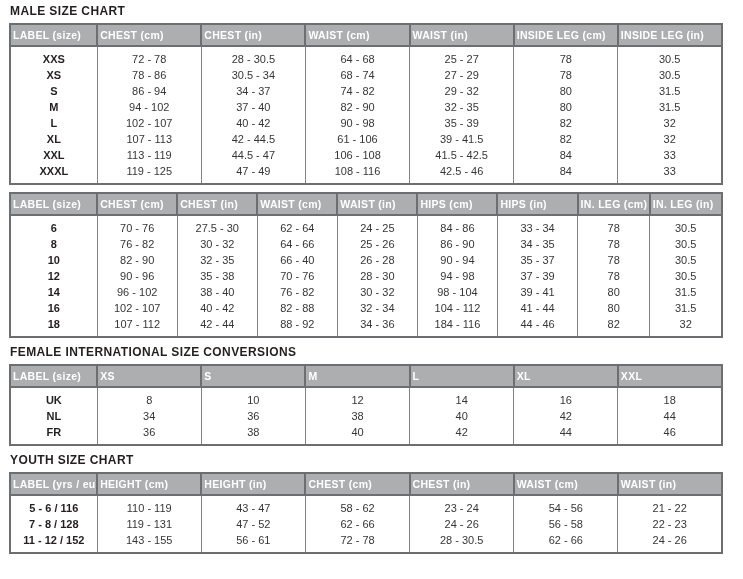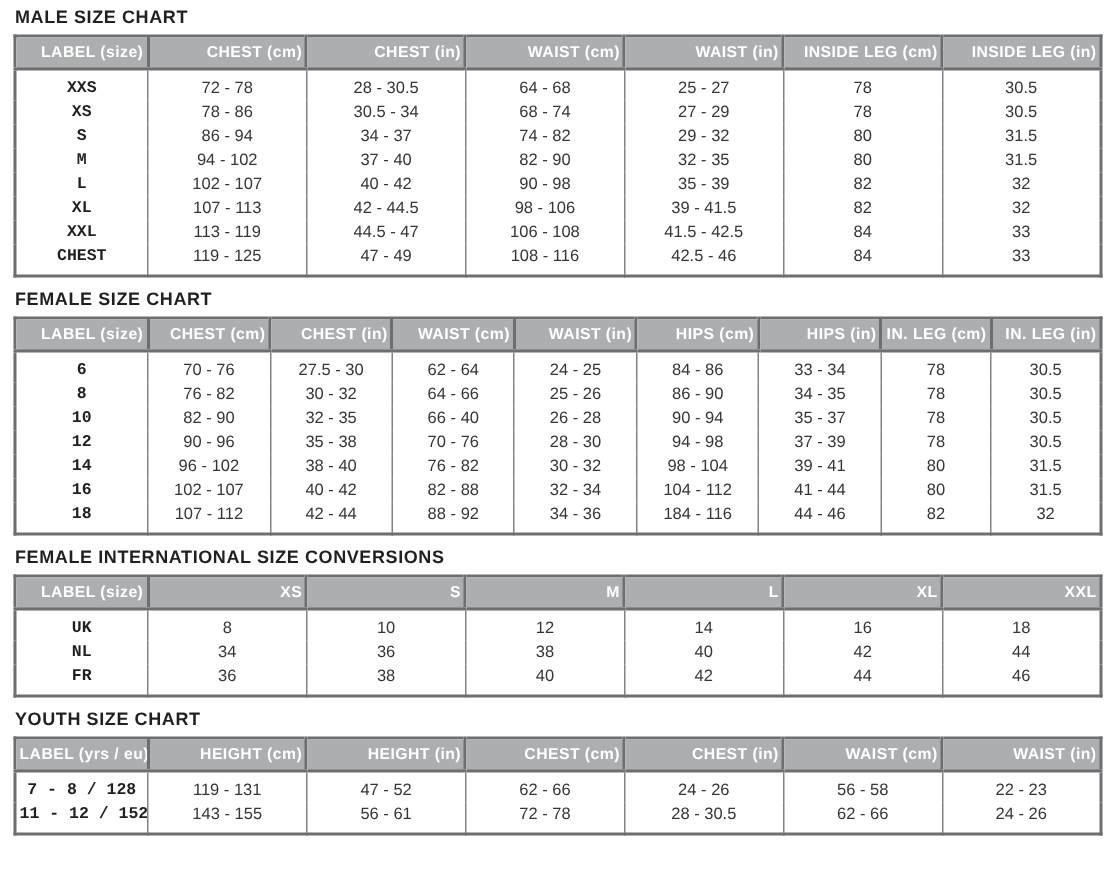--- a/index.html
+++ b/index.html
@@ -6,21 +6,21 @@
     margin: 0;
     padding: 0;
     background: #ffffff;
     font-family: "Liberation Sans", "DejaVu Sans", sans-serif;
     color: #231f20;
   }
   .page {
     width: 743px;
     height: 579px;
     box-sizing: border-box;
-    padding: 4px 8px 0 9px;
+    padding: 4px 20px 0 9px;
     background: #ffffff;
     overflow: hidden;
   }
   .chart-block { margin-bottom: 7px; }
   .chart-title {
     margin: 0 0 5px 1px;
     font-size: 12px;
     font-weight: bold;
     letter-spacing: 0.4px;
     color: #231f20;
@@ -32,21 +32,21 @@
     border: 2px solid #6d6e71;
   }
   table.size-table th {
     background: #acaeb0;
     color: #ffffff;
     font-size: 10.5px;
     font-weight: bold;
     letter-spacing: 0.3px;
     height: 20px;
     padding: 0 2px;
-    text-align: right;
+    text-align: left;
     border-left: 2px solid #6d6e71;
     border-bottom: 2px solid #6d6e71;
     overflow: hidden;
     white-space: nowrap;
     margin-top: 11px;
   }
   table.size-table th:first-child { border-left: none; }
   table.size-table td {
     font-size: 11px;
     color: #363636;
@@ -54,21 +54,20 @@
     height: 16px;
     padding: 0 2px;
     border-left: 1.5px solid #808285;
     white-space: nowrap;
     overflow: hidden;
   }
   table.size-table td:first-child {
     border-left: none;
     font-weight: bold;
     color: #231f20;
-    font-family: Liberation Mono, monospace;
   }
   table.size-table tbody tr:first-child td { padding-top: 4px; }
   table.size-table tbody tr:last-child td { padding-bottom: 4px; }
   
   table.size-table th:first-child,
   table.size-table td:first-child { width: 11.4%; }
   
   table[data-table-index="1"] th:nth-child(8),
   table[data-table-index="1"] th:nth-child(9) { width: 9.3%; }
 </style>
@@ -134,49 +133,48 @@
             <td>40 - 42</td>
             <td>90 - 98</td>
             <td>35 - 39</td>
             <td>82</td>
             <td>32</td>
           </tr>
           <tr>
             <td>XL</td>
             <td>107 - 113</td>
             <td>42 - 44.5</td>
-            <td>98 - 106</td>
+            <td>61 - 106</td>
             <td>39 - 41.5</td>
             <td>82</td>
             <td>32</td>
           </tr>
           <tr>
             <td>XXL</td>
             <td>113 - 119</td>
             <td>44.5 - 47</td>
             <td>106 - 108</td>
             <td>41.5 - 42.5</td>
             <td>84</td>
             <td>33</td>
           </tr>
           <tr>
-            <td>CHEST</td>
+            <td>XXXL</td>
             <td>119 - 125</td>
             <td>47 - 49</td>
             <td>108 - 116</td>
             <td>42.5 - 46</td>
             <td>84</td>
             <td>33</td>
           </tr>
         </tbody>
       </table>
   </section>
 
   <section class="chart-block">
-    <h2 class="chart-title">FEMALE SIZE CHART</h2>
     <table class="size-table" data-table-index="1">
         <thead>
           <tr>
             <th>LABEL (size)</th>
             <th>CHEST (cm)</th>
             <th>CHEST (in)</th>
             <th>WAIST (cm)</th>
             <th>WAIST (in)</th>
             <th>HIPS (cm)</th>
             <th>HIPS (in)</th>
@@ -321,20 +319,29 @@
             <th>HEIGHT (cm)</th>
             <th>HEIGHT (in)</th>
             <th>CHEST (cm)</th>
             <th>CHEST (in)</th>
             <th>WAIST (cm)</th>
             <th>WAIST (in)</th>
           </tr>
         </thead>
         <tbody>
           <tr>
+            <td>5 - 6 / 116</td>
+            <td>110 - 119</td>
+            <td>43 - 47</td>
+            <td>58 - 62</td>
+            <td>23 - 24</td>
+            <td>54 - 56</td>
+            <td>21 - 22</td>
+          </tr>
+          <tr>
             <td>7 - 8 / 128</td>
             <td>119 - 131</td>
             <td>47 - 52</td>
             <td>62 - 66</td>
             <td>24 - 26</td>
             <td>56 - 58</td>
             <td>22 - 23</td>
           </tr>
           <tr>
             <td>11 - 12 / 152</td>

